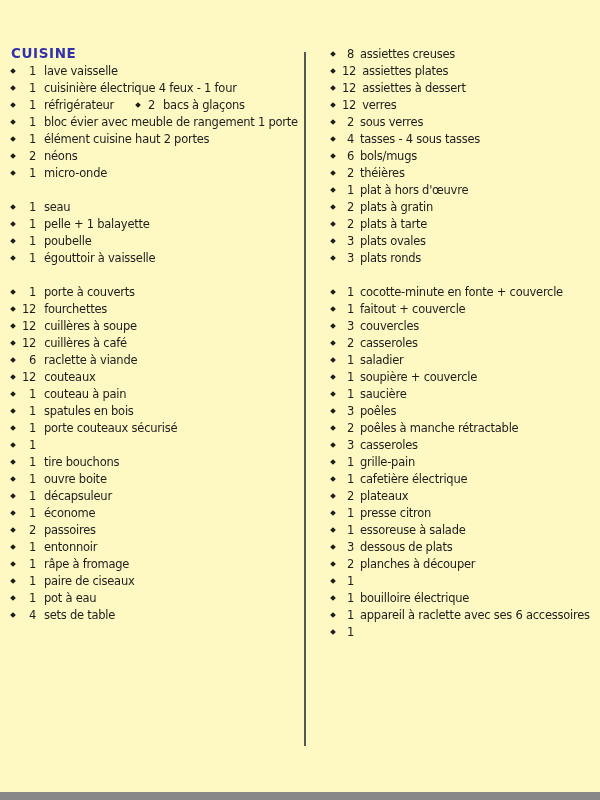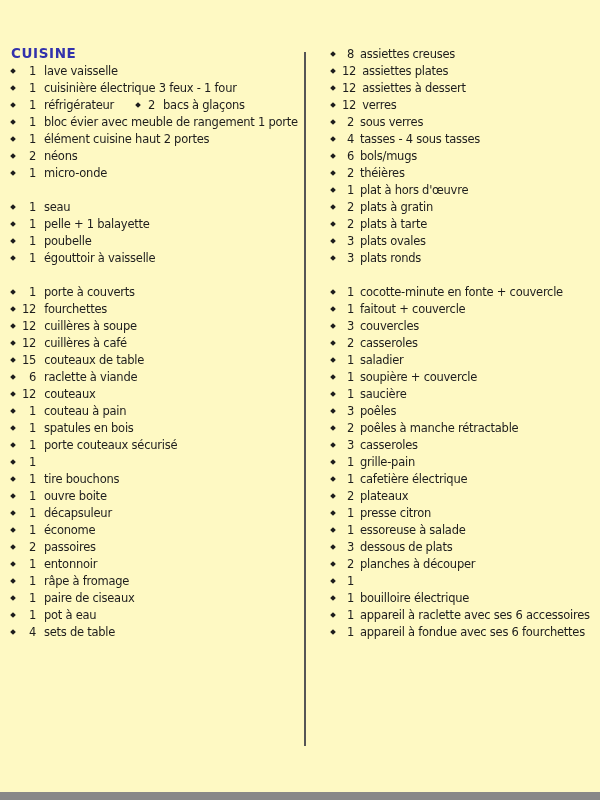--- a/index.html
+++ b/index.html
@@ -65,21 +65,21 @@
     <div class="groups">
         <div class="group">
           <div class="row">
             <span class="bullet"></span>
             <span class="qty">1</span>
             <span class="label">lave vaisselle</span>
           </div>
           <div class="row">
             <span class="bullet"></span>
             <span class="qty">1</span>
-            <span class="label">cuisinière électrique 3 feux - 1 four</span>
+            <span class="label">cuisinière électrique 4 feux - 1 four</span>
           </div>
           <div class="row">
             <span class="bullet"></span>
             <span class="qty">1</span>
             <span class="label">réfrigérateur</span>
             <span class="bullet extra-bullet"></span>
             <span class="qty extra-qty">2</span>
             <span class="label">bacs à glaçons</span>
           </div>
           <div class="row">
@@ -138,25 +138,20 @@
           </div>
           <div class="row">
             <span class="bullet"></span>
             <span class="qty">12</span>
             <span class="label">cuillères à soupe</span>
           </div>
           <div class="row">
             <span class="bullet"></span>
             <span class="qty">12</span>
             <span class="label">cuillères à café</span>
-          </div>
-          <div class="row">
-            <span class="bullet"></span>
-            <span class="qty">15</span>
-            <span class="label">couteaux de table</span>
           </div>
           <div class="row">
             <span class="bullet"></span>
             <span class="qty">6</span>
             <span class="label">raclette à viande</span>
           </div>
           <div class="row">
             <span class="bullet"></span>
             <span class="qty">12</span>
             <span class="label">couteaux</span>
@@ -399,18 +394,17 @@
             <span class="label">bouilloire électrique</span>
           </div>
           <div class="row">
             <span class="bullet"></span>
             <span class="qty">1</span>
             <span class="label">appareil à raclette avec ses 6 accessoires</span>
           </div>
           <div class="row">
             <span class="bullet"></span>
             <span class="qty">1</span>
-            <span class="label">appareil à fondue avec ses 6 fourchettes</span>
           </div>
         </div>
       </div>
   </div>
 </div>
 
 </body></html>

